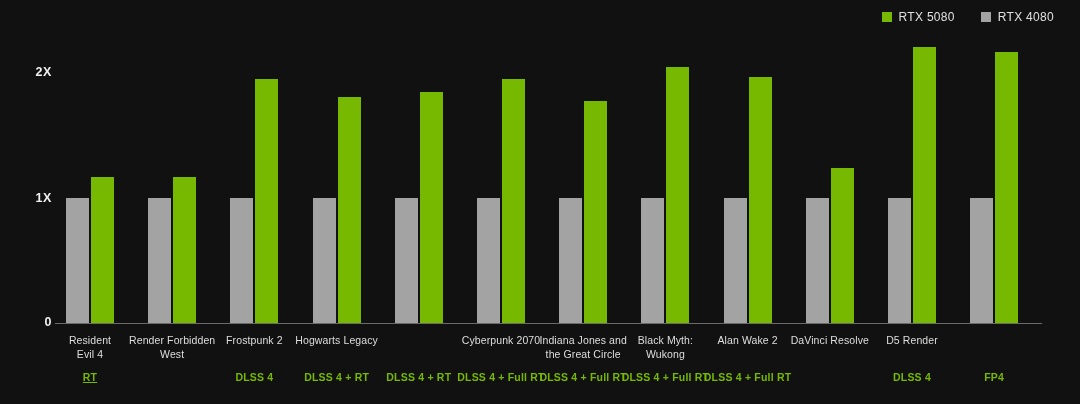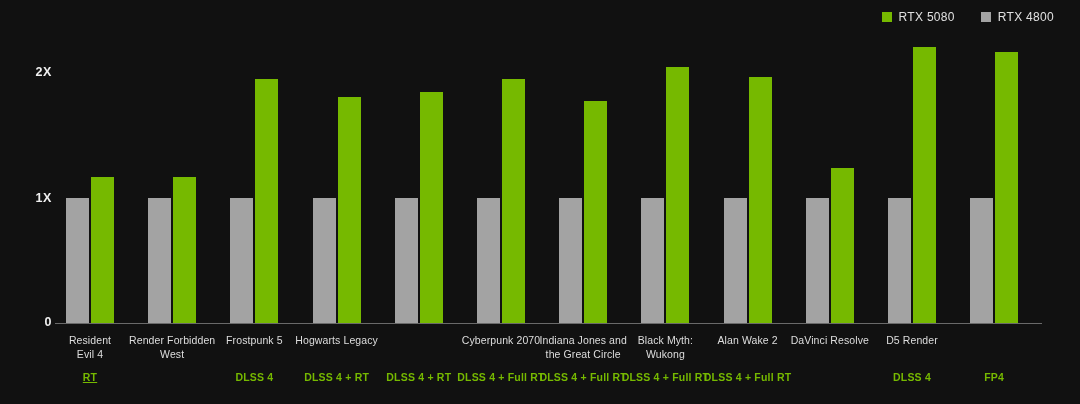--- a/index.html
+++ b/index.html
@@ -117,21 +117,21 @@
 
 <div id="chart-root">
 
   <div id="legend">
     <div class="legend-item">
       <span class="legend-swatch" style="background:#76b900"></span>
       <span class="legend-label">RTX 5080</span>
     </div>
     <div class="legend-item">
       <span class="legend-swatch" style="background:#a3a3a3"></span>
-      <span class="legend-label">RTX 4800</span>
+      <span class="legend-label">RTX 4080</span>
     </div>
   </div>
 
   <div class="ytick" style="top:65px;">2X</div>
   <div class="ytick" style="top:191px;">1X</div>
   <div class="ytick" style="top:315px;">0</div>
 
   <div id="plot">
     <div id="baseline"></div>
   <div class="group" style="left: 11px; width: 48px;">
@@ -188,21 +188,21 @@
       <div>Resident</div>
       <div>Evil 4</div>
     </div>
     <div class="xtech" style="left: 30px; width: 120px; text-decoration: underline;">RT</div>
     <div class="xlabel" style="left: 117.2px; width: 110px;">
       <div>Render Forbidden</div>
       <div>West</div>
     </div>
     <div class="xtech" style="left: 112.2px; width: 120px; margin-top: 44px;">DLSS</div>
     <div class="xlabel" style="left: 199.4px; width: 110px;">
-      <div>Frostpunk 5</div>
+      <div>Frostpunk 2</div>
     </div>
     <div class="xtech" style="left: 194.4px; width: 120px;">DLSS 4</div>
     <div class="xlabel" style="left: 281.6px; width: 110px;">
       <div>Hogwarts Legacy</div>
     </div>
     <div class="xtech" style="left: 276.6px; width: 120px;">DLSS 4 + RT</div>
     <div class="xtech" style="left: 358.8px; width: 120px;">DLSS 4 + RT</div>
     <div class="xlabel" style="left: 446px; width: 110px;">
       <div>Cyberpunk 2070</div>
     </div>

